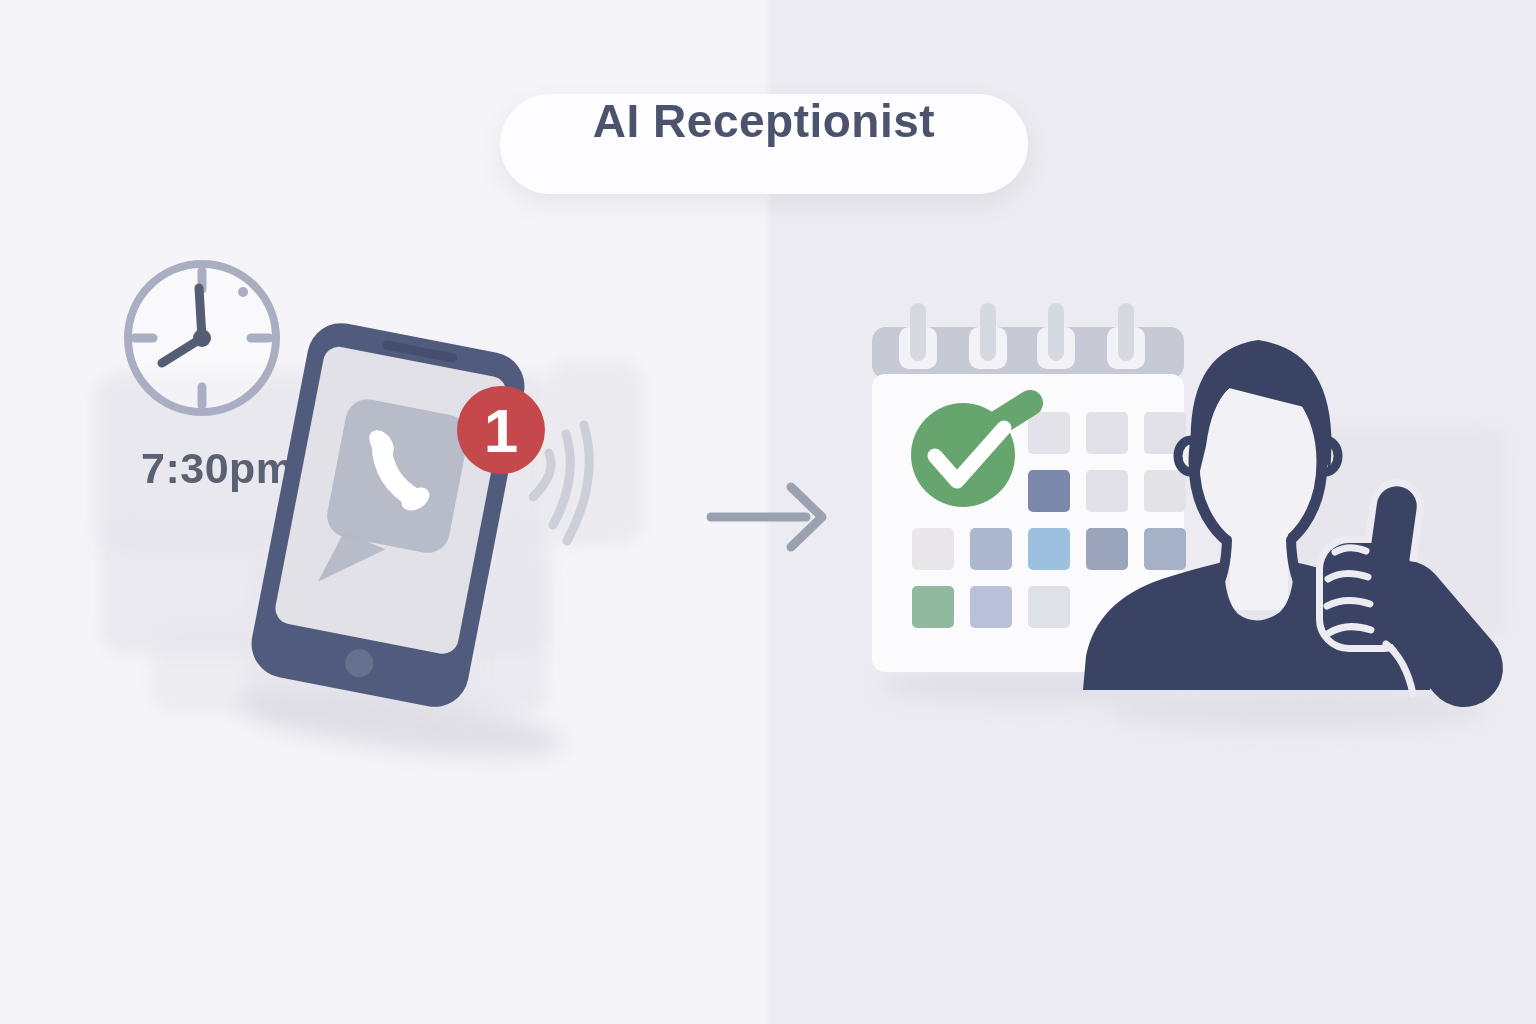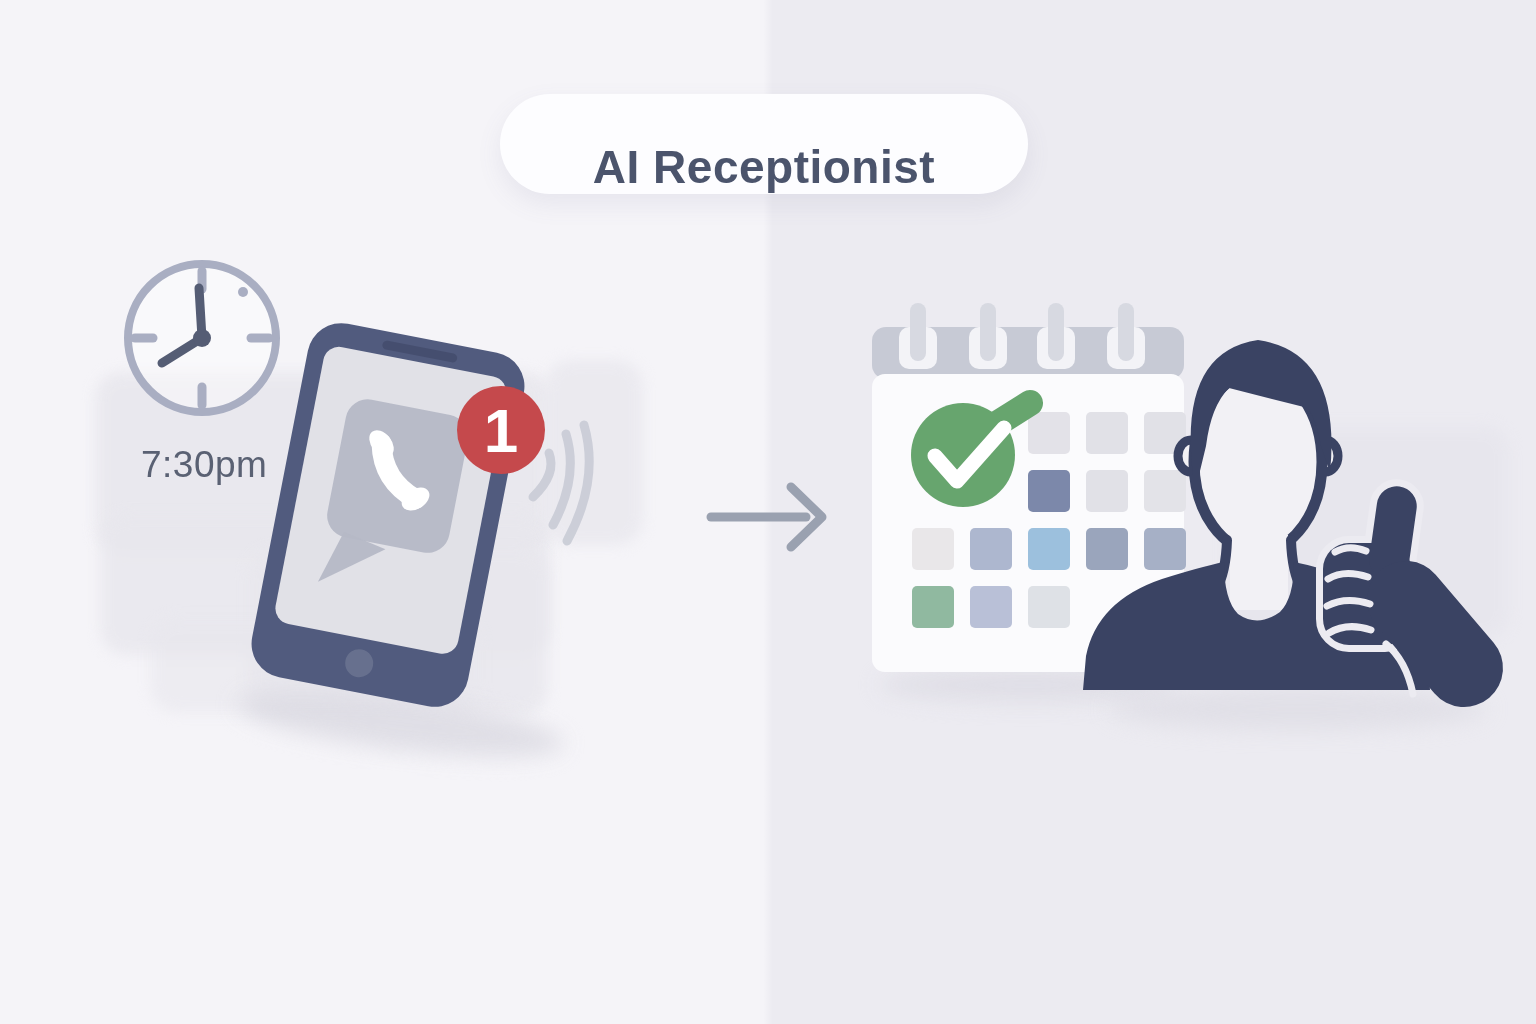--- a/index.html
+++ b/index.html
@@ -7,25 +7,25 @@
   .canvas{
     position:relative;width:1536px;height:1024px;overflow:hidden;
     background:linear-gradient(90deg,#f5f4f8 0%,#f5f4f8 49.7%,#ecebf1 50.3%,#ecebf1 100%);
     font-family:"Liberation Sans","DejaVu Sans",sans-serif;
   }
   .blob{position:absolute;background:#e8e7ed;filter:blur(7px);border-radius:26px;}
   .softshadow{position:absolute;border-radius:50%;filter:blur(11px);}
   .title-pill{
     position:absolute;left:500px;top:94px;width:528px;height:100px;border-radius:52px;
     background:#fdfdff;box-shadow:0 10px 24px rgba(110,110,150,.10);
-    display:flex;align-items:flex-end;justify-content:center;
+    display:flex;align-items:flex-start;justify-content:center;
   }
   .title-text{font-size:46px;font-weight:700;color:#4b546c;letter-spacing:.5px;}
   .time-label{
-    position:absolute;left:141px;top:444px;font-size:37px;font-weight:400;color:#5a6173;letter-spacing:.5px;
+    position:absolute;left:141px;top:444px;font-size:43px;font-weight:700;color:#5a6173;letter-spacing:.5px;
   }
   svg.art{position:absolute;left:0;top:0;}
 </style>
 </head>
 <body>
 
 <div class="canvas">
 
   <div class="blob" style="left:95px;top:372px;width:455px;height:180px;opacity:.85;"></div>
   <div class="blob" style="left:100px;top:515px;width:450px;height:140px;opacity:.8;"></div>

